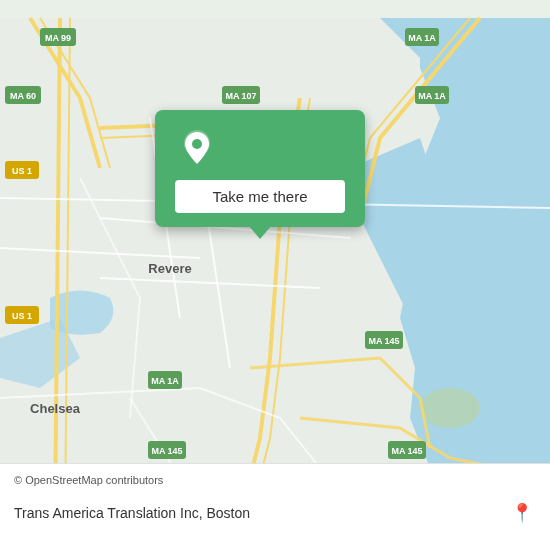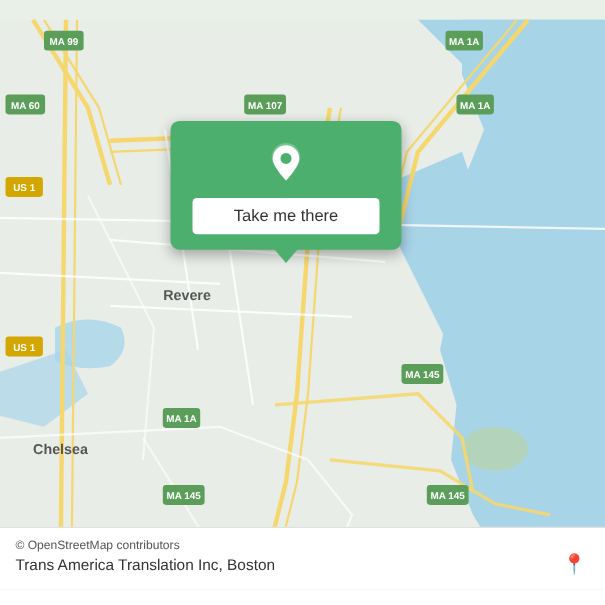--- a/index.html
+++ b/index.html
@@ -17,21 +17,21 @@
     #popup-card {
       position: absolute;
       top: 110px;
       left: 155px;
       width: 210px;
       background-color: #4caf6e;
       border-radius: 8px;
       padding: 16px 20px 14px;
       display: flex;
       flex-direction: column;
-      align-items: center;
+      align-items: flex-start;
       box-shadow: 0 4px 12px rgba(0,0,0,0.3);
       z-index: 10;
     }
 
     #popup-card::after {
       content: '';
       position: absolute;
       bottom: -12px;
       left: 50%;
       transform: translateX(-50%);
@@ -67,21 +67,21 @@
       width: 100%;
       background-color: #ffffff;
       padding: 10px 14px 12px;
       z-index: 10;
       border-top: 1px solid #e0e0e0;
     }
 
     #attribution {
       font-size: 11px;
       color: #555;
-      margin-bottom: 0;
+      margin-bottom: 16px;
     }
 
     #location-title {
       font-size: 14px;
       color: #333;
       font-weight: 500;
       display: flex;
       align-items: center;
       gap: 20px;
     }

